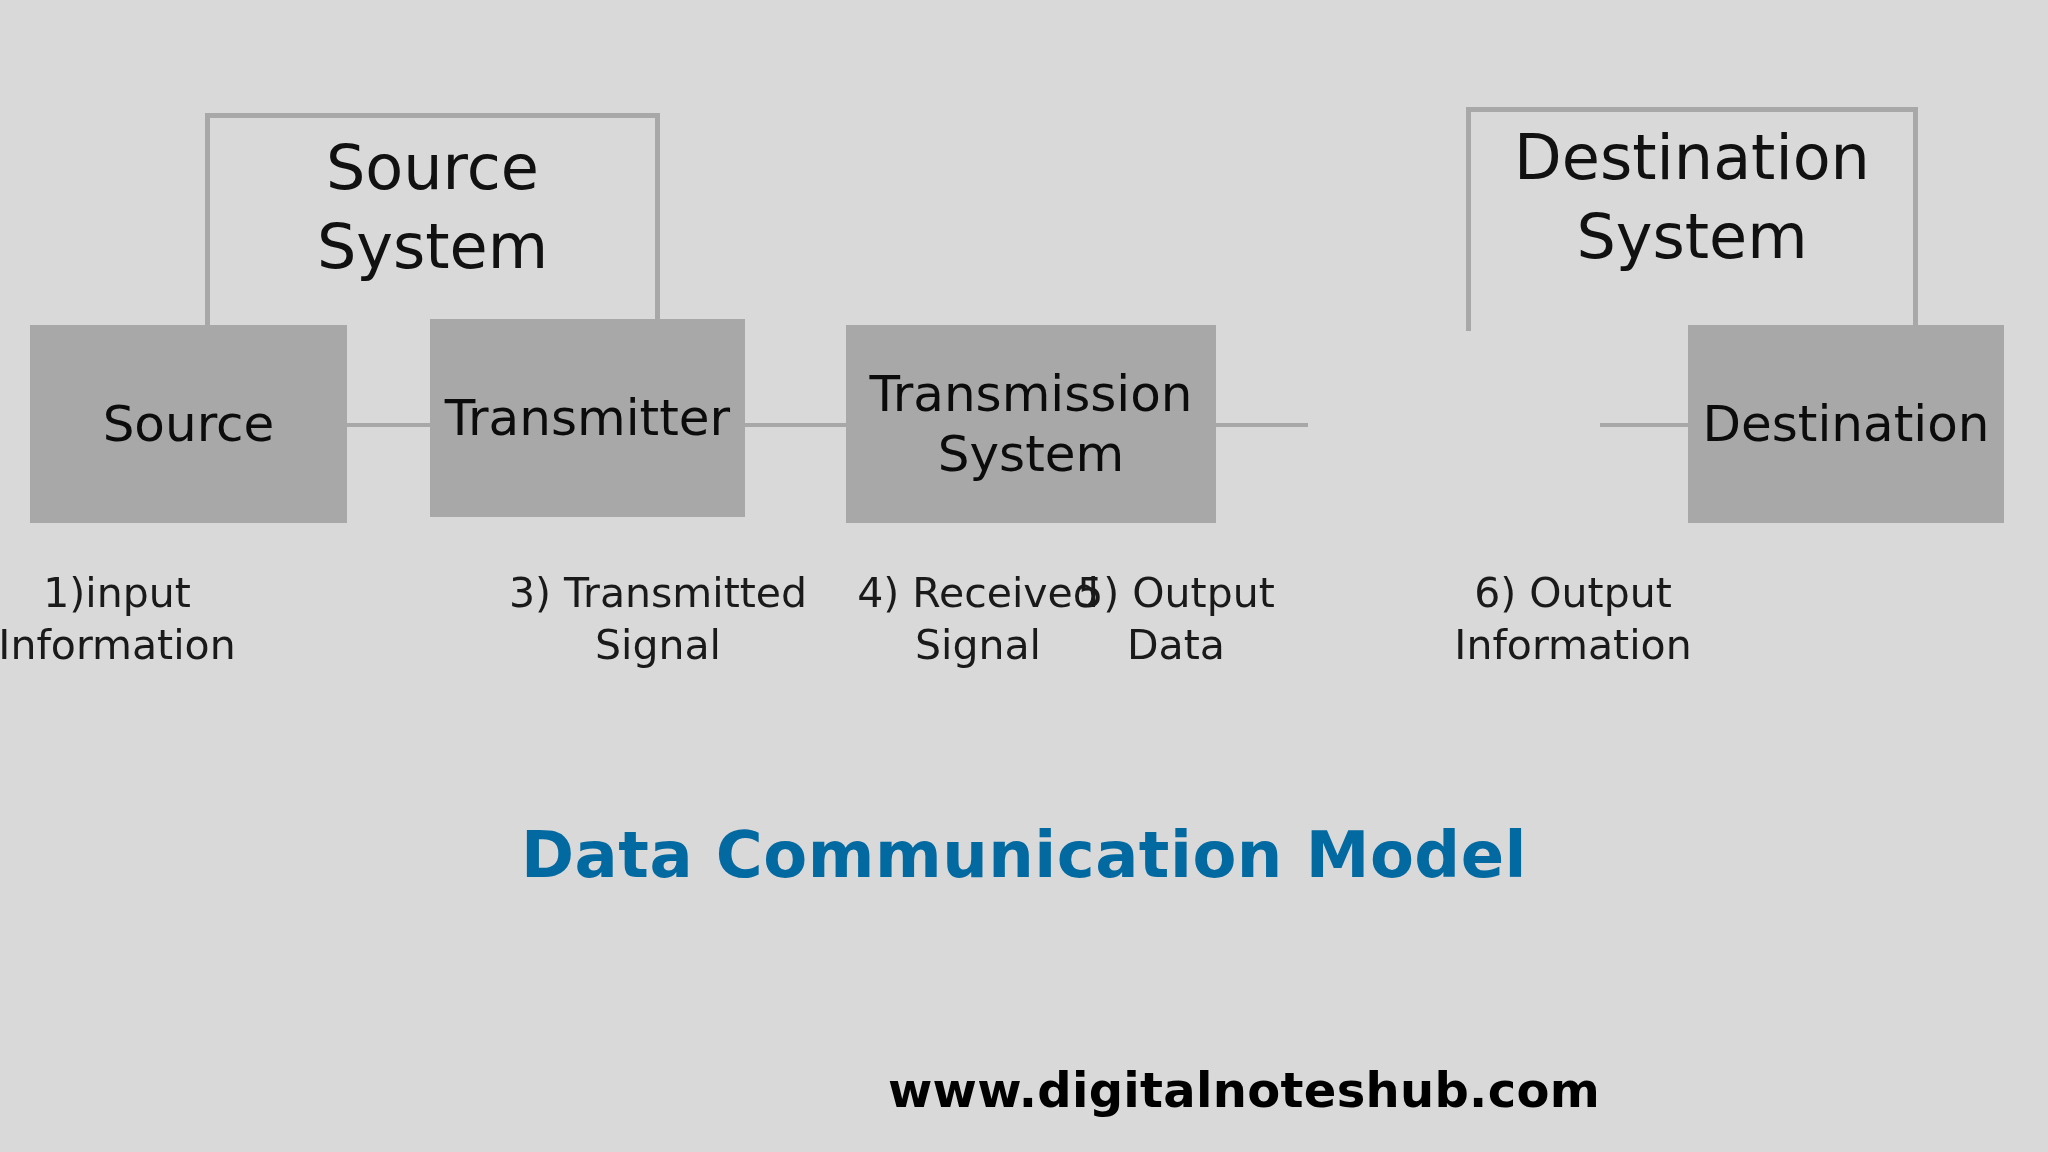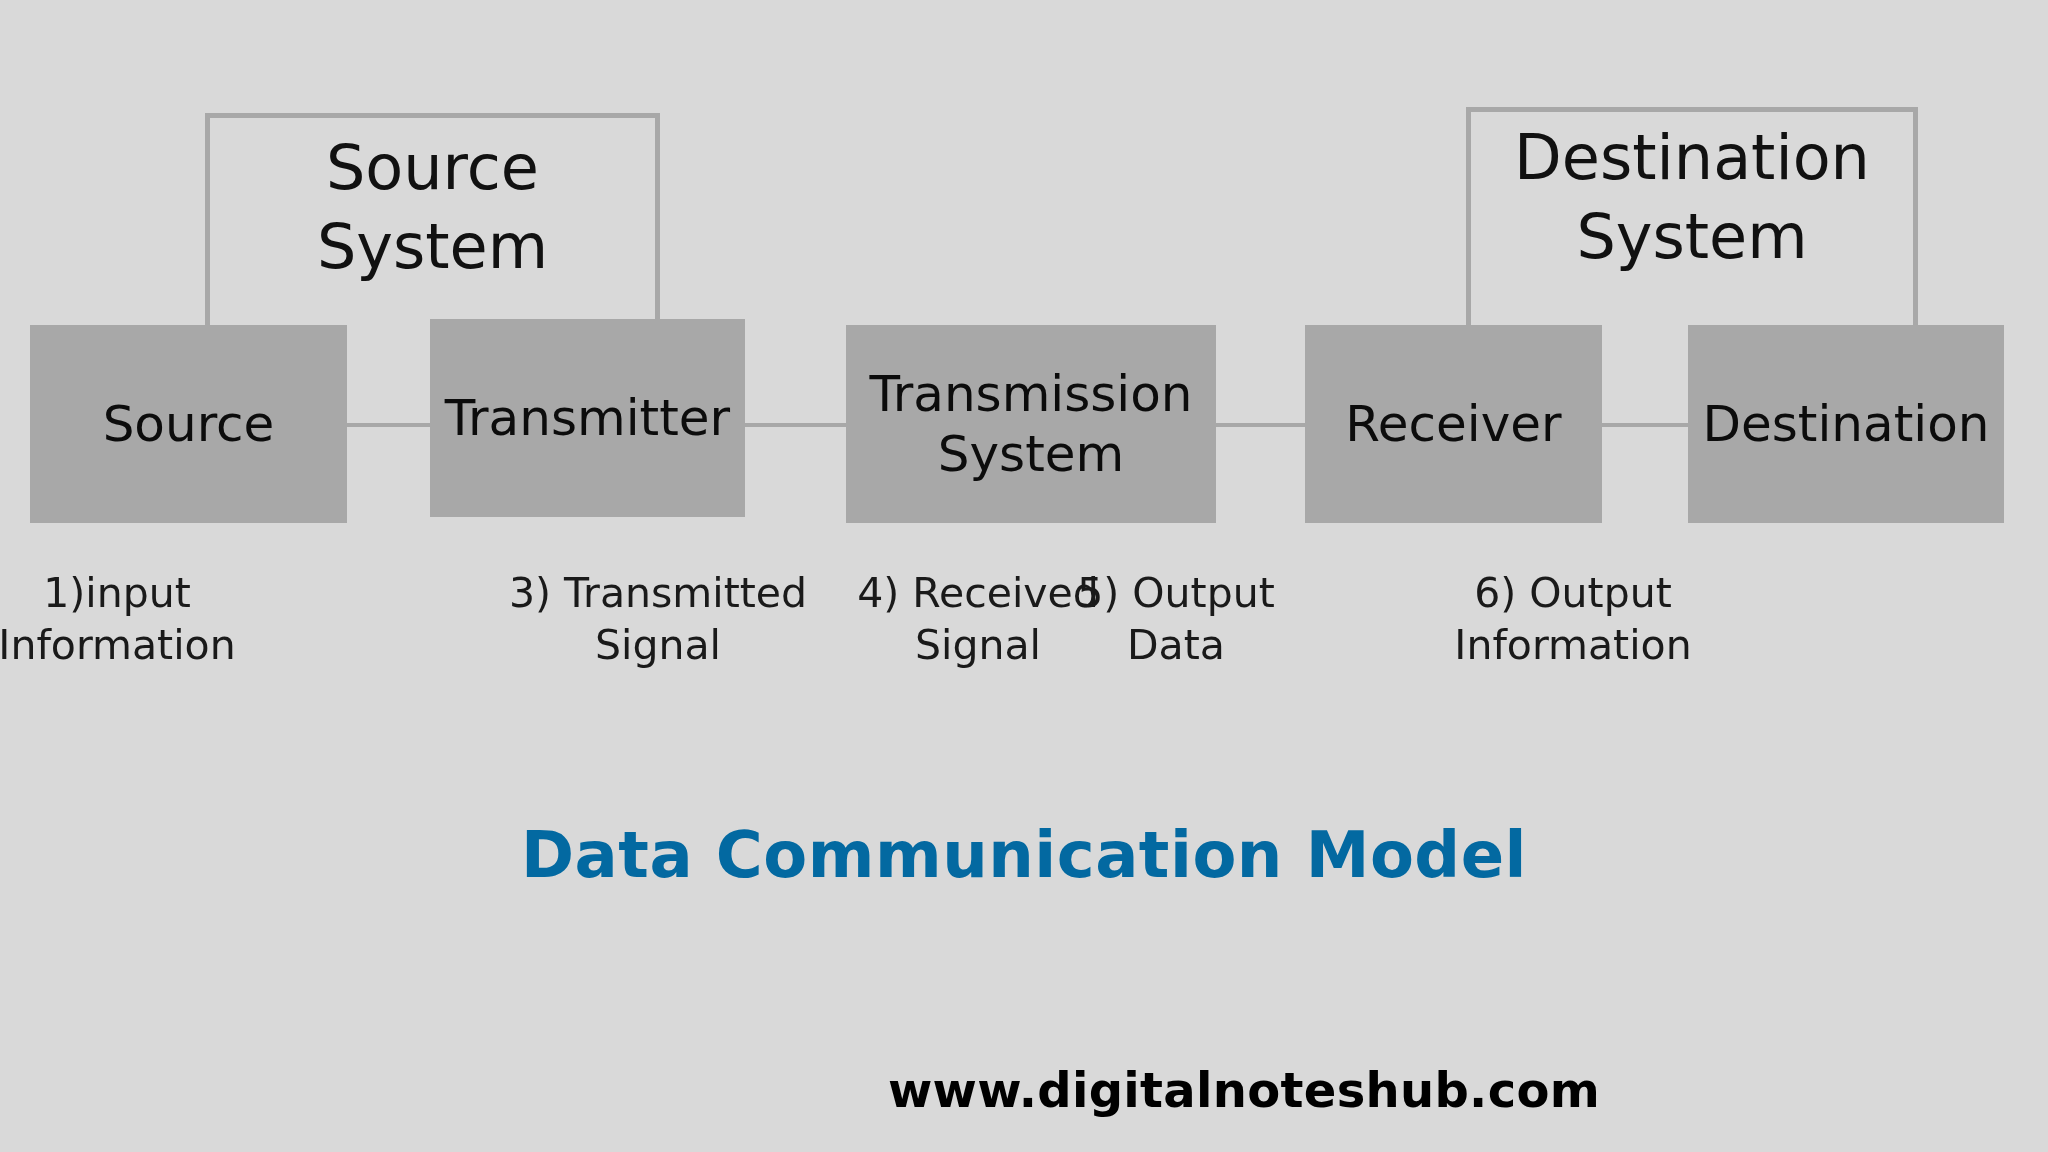--- a/index.html
+++ b/index.html
@@ -161,23 +161,20 @@
   <div id="box-source" class="proc-box">
     <div class="proc-label">Source</div>
   </div>
   <div id="box-transmitter" class="proc-box">
     <div class="proc-label">Transmitter</div>
   </div>
   <div id="box-transmission" class="proc-box">
     <div class="proc-label">Transmission
 System</div>
   </div>
-  <div id="box-receiver" class="proc-box">
-    <div class="proc-label">Receiver</div>
-  </div>
   <div id="box-destination" class="proc-box">
     <div class="proc-label">Destination</div>
   </div>
 
   <div id="step-1" class="step-label">1)input
 Information</div>
   <div id="step-3" class="step-label">3) Transmitted
 Signal</div>
   <div id="step-4" class="step-label">4) Received
 Signal</div>

